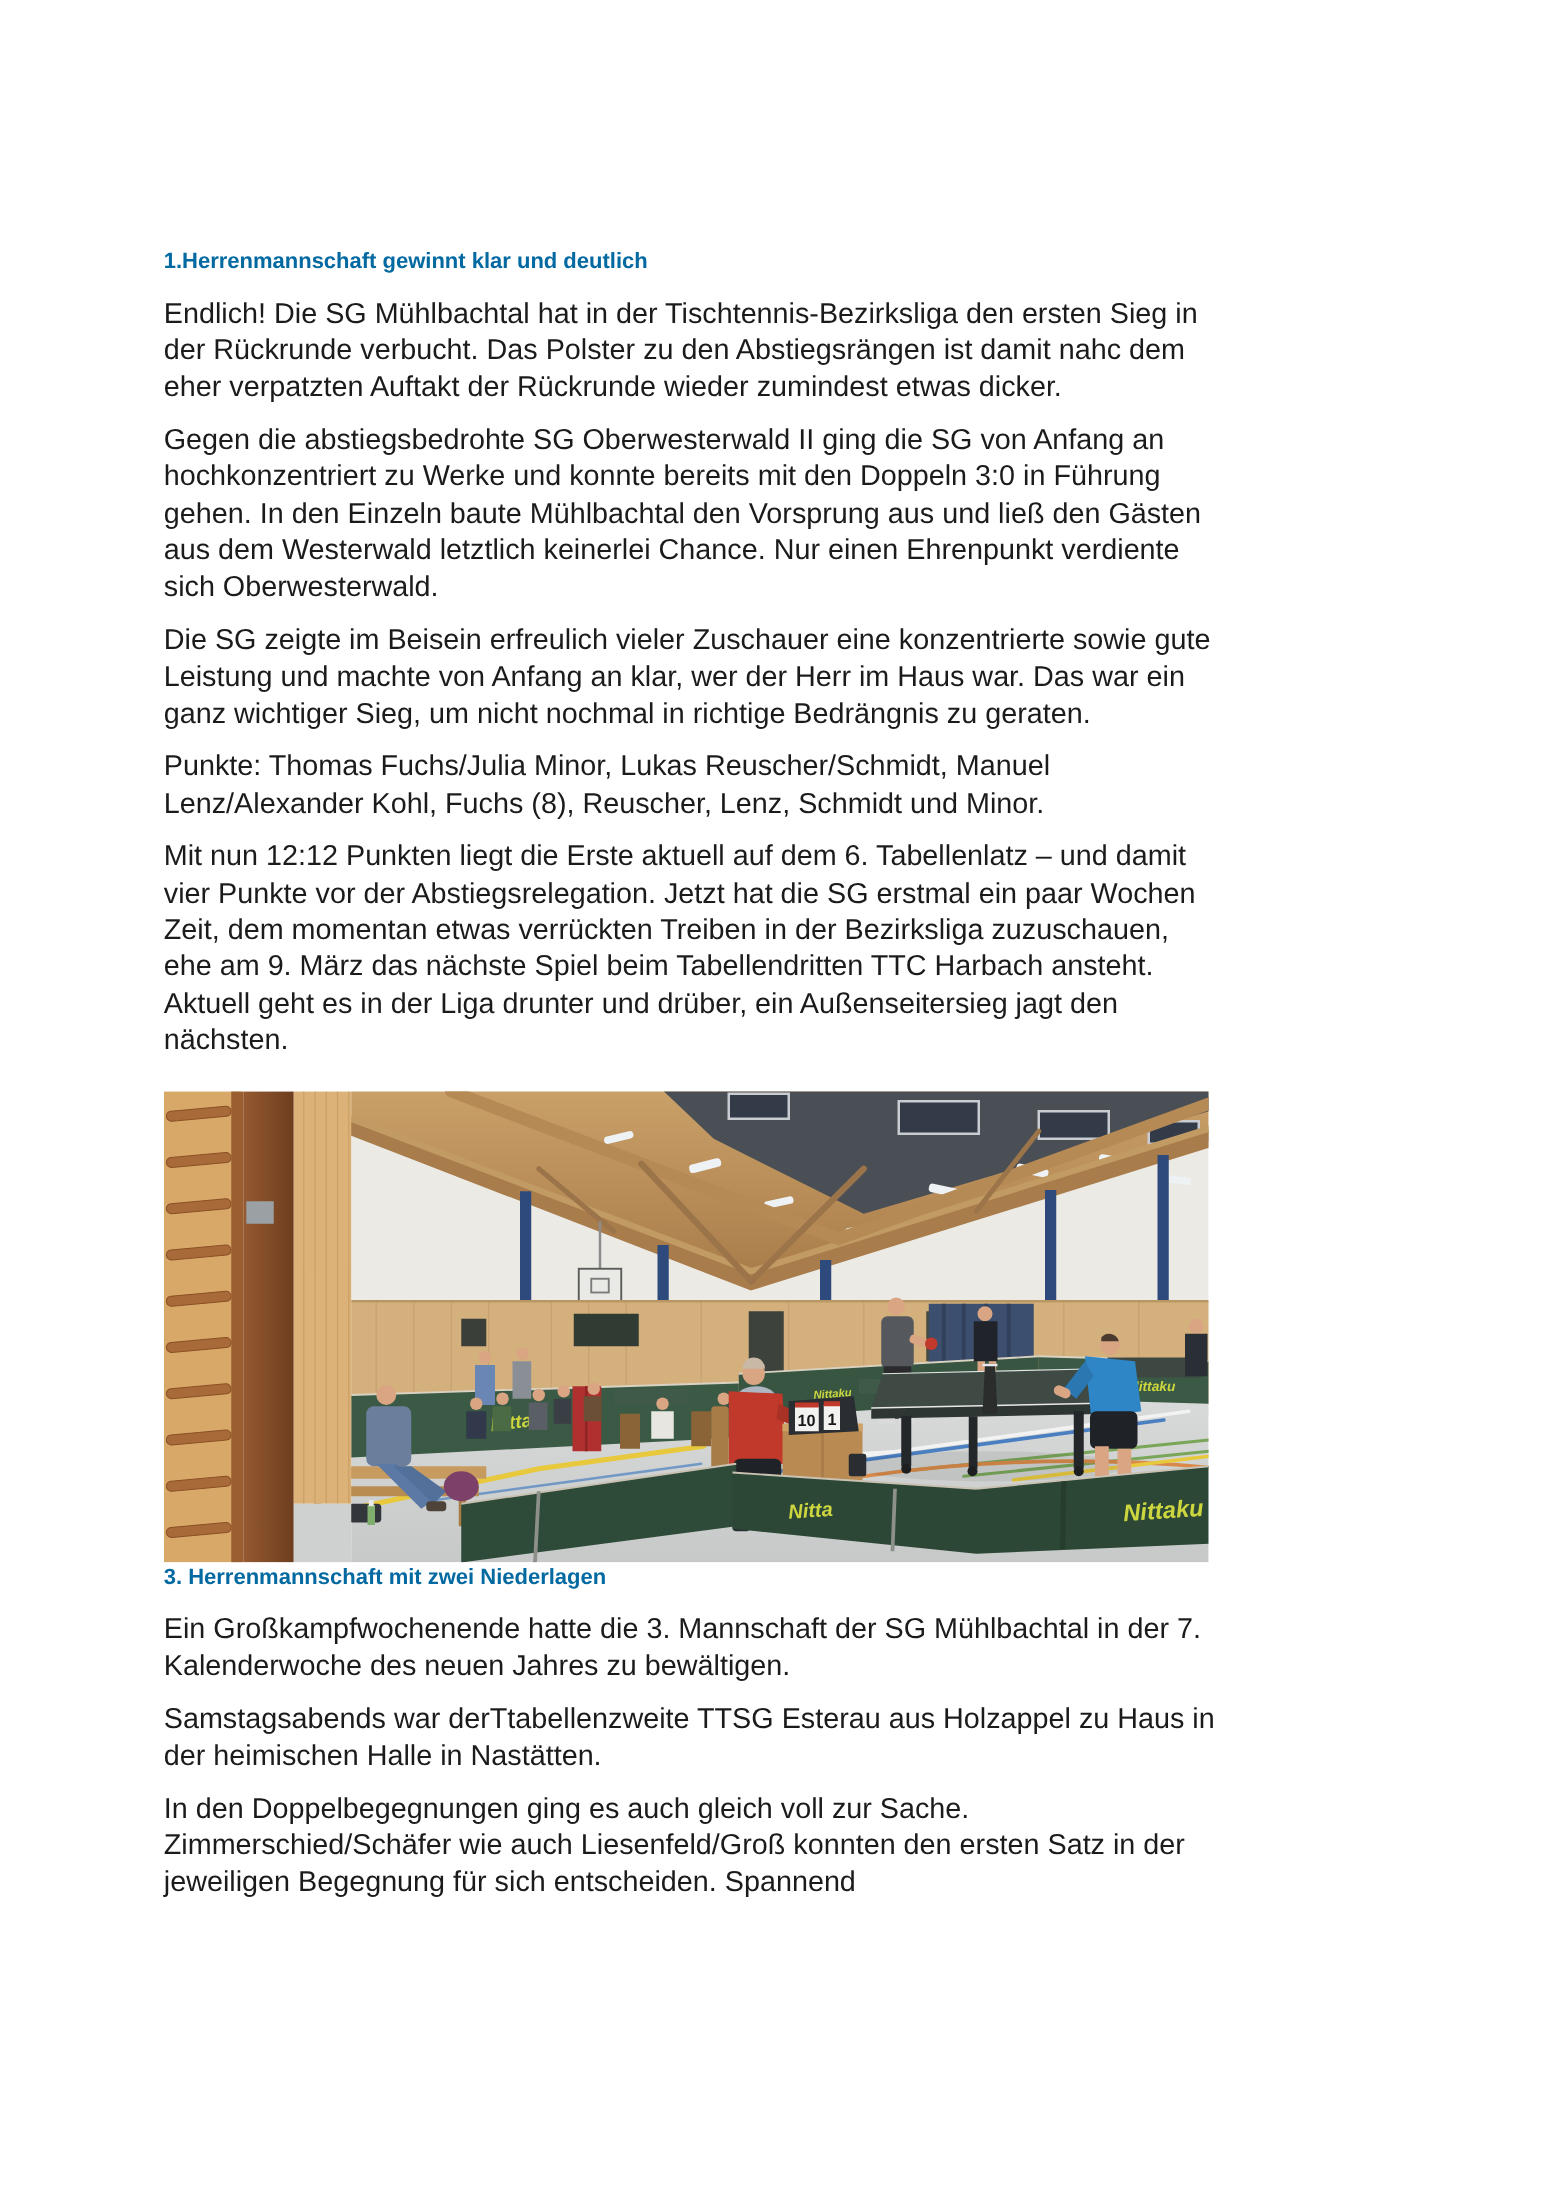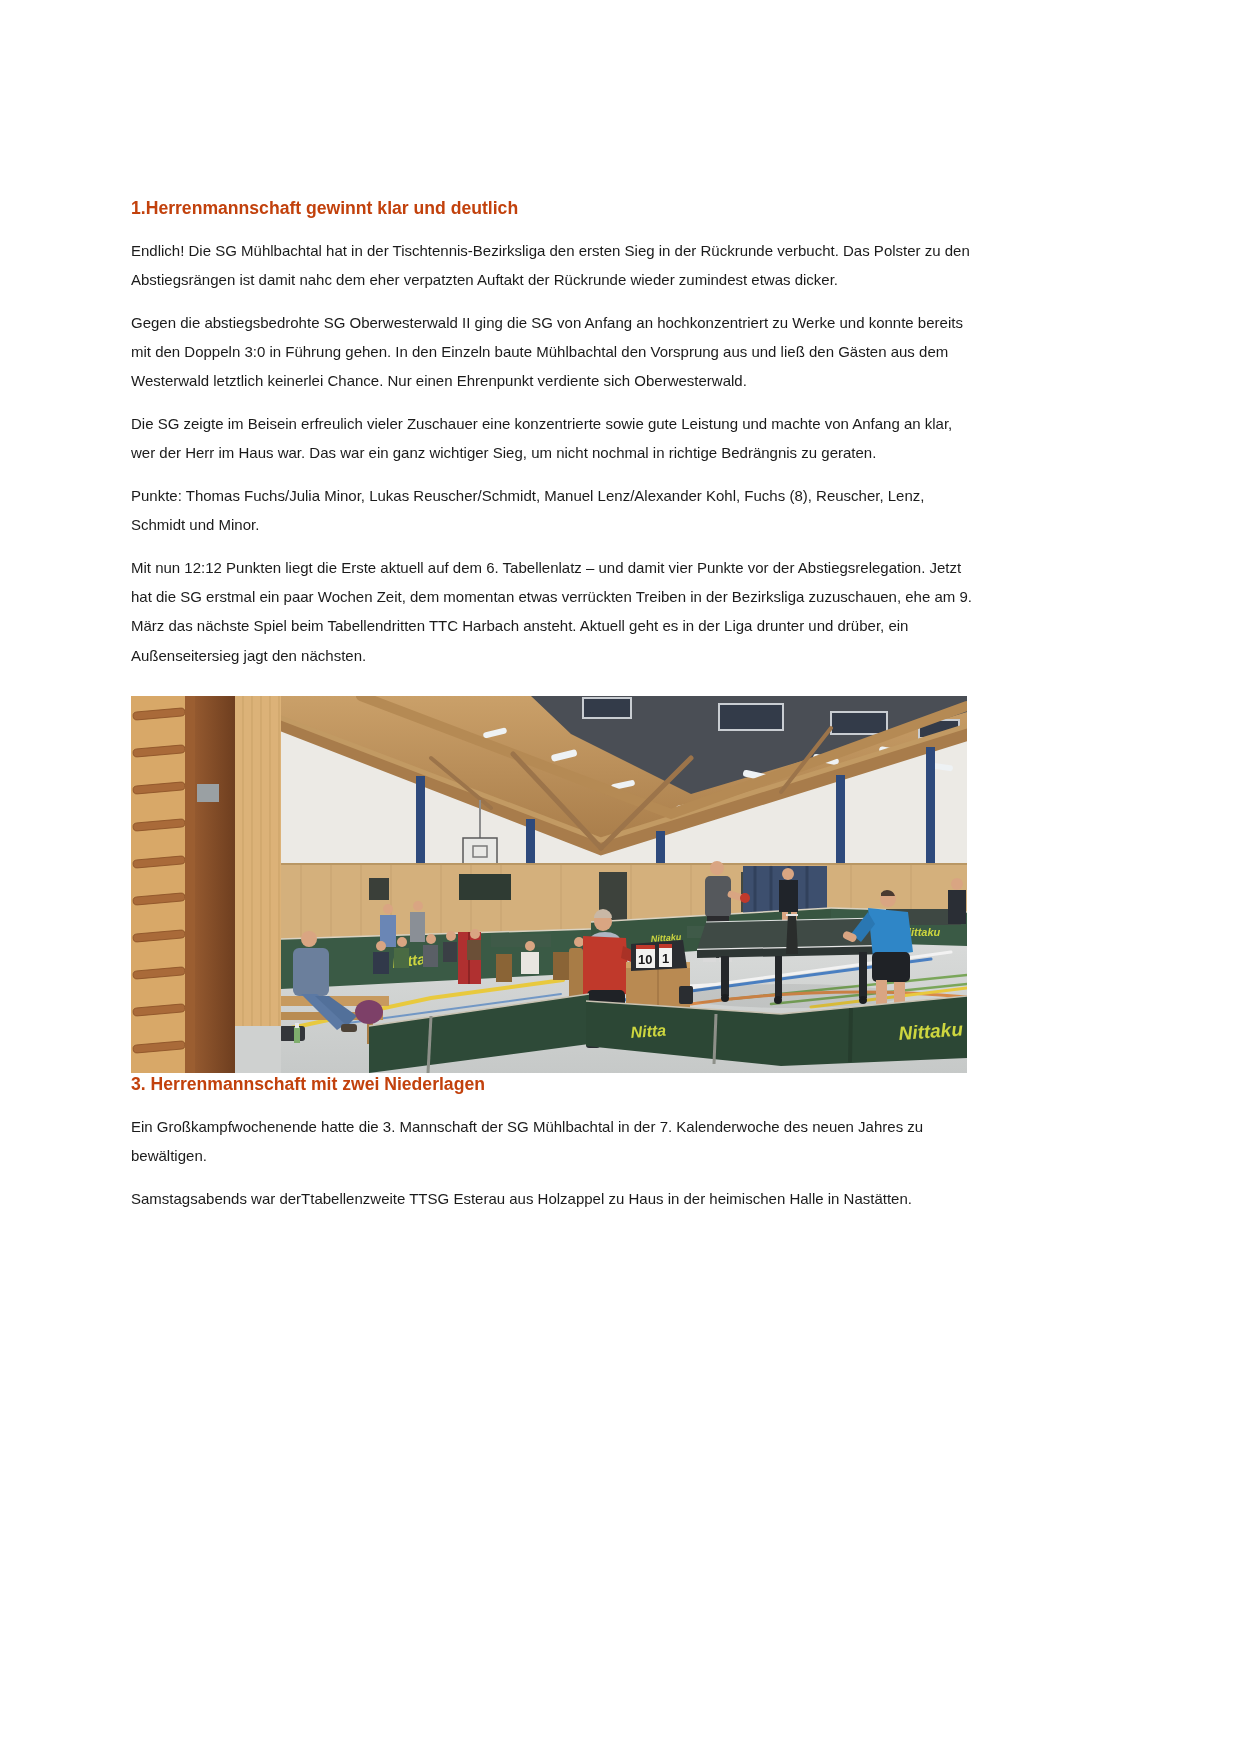--- a/index.html
+++ b/index.html
@@ -11,24 +11,24 @@
     box-sizing:border-box;
     padding:197px 262px 0 131px;
     font-family:"Liberation Sans",sans-serif;
     color:#1b1b1b;
   }
   .article h1{
     font-size:17.6px;
     font-weight:700;
     line-height:1.3;
     margin:0 0 16px 0;
-    color:#c2410c;
+    color:#0369a1;
   }
   .article p{
-    font-size:15px;
+    font-size:23px;
     line-height:29.4px;
     margin:0 0 13px 0;
   }
   .article h1.second{}
   figure.photo{
     margin:26px 0 0 0;
     padding:0;
     width:836px;
     height:377px;
     overflow:hidden;
@@ -342,15 +342,16 @@
             <line x1="148" y1="0" x2="148" y2="330"></line>
           </g>
           <rect x="104" y="330" width="46" height="47" fill="#cfd1d0"></rect>
         </g>
       </svg>
     </figure>
 
     <h1 class="second">3. Herrenmannschaft mit zwei Niederlagen</h1>
     <p>Ein Großkampfwochenende hatte die 3. Mannschaft der SG Mühlbachtal in der 7. Kalenderwoche des neuen Jahres zu bewältigen.</p>
     <p>Samstagsabends war derTtabellenzweite TTSG Esterau aus Holzappel zu Haus in der heimischen Halle in Nastätten.</p>
+    <p>In den Doppelbegegnungen ging es auch gleich voll zur Sache. Zimmerschied/Schäfer wie auch Liesenfeld/Groß konnten den ersten Satz in der jeweiligen Begegnung für sich entscheiden. Spannend</p>
 
   </article>
 </main>
 
 </body></html>

